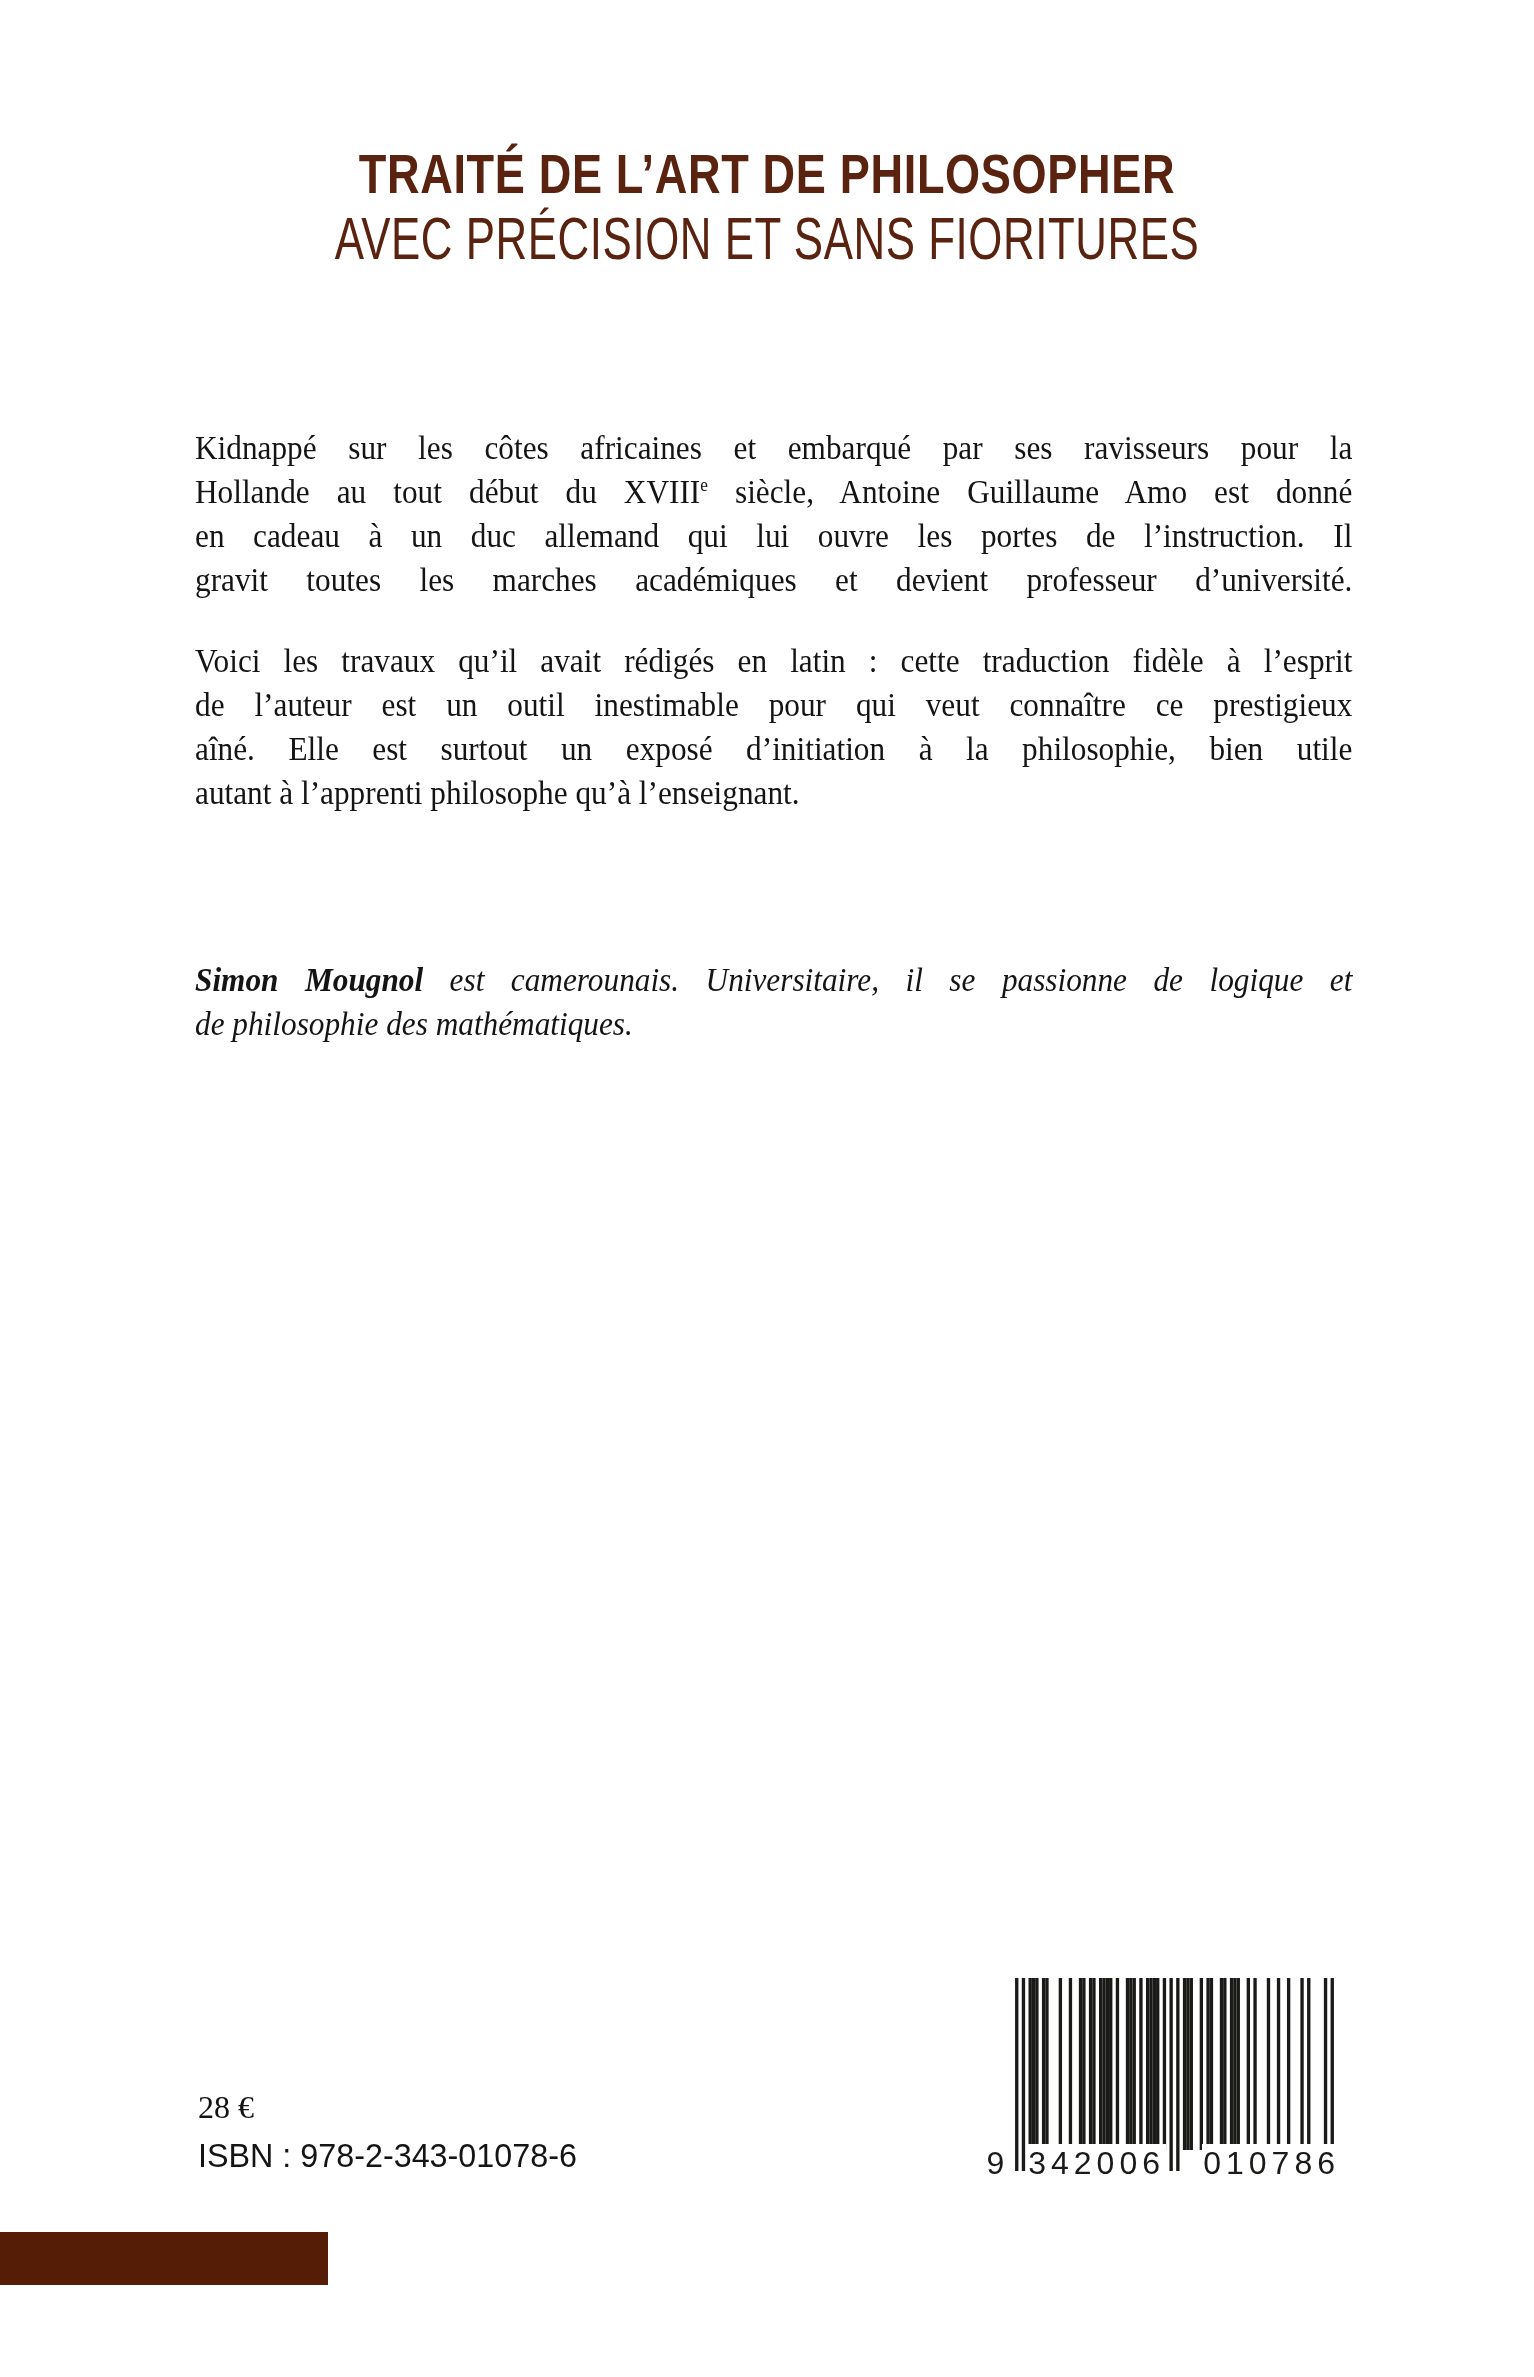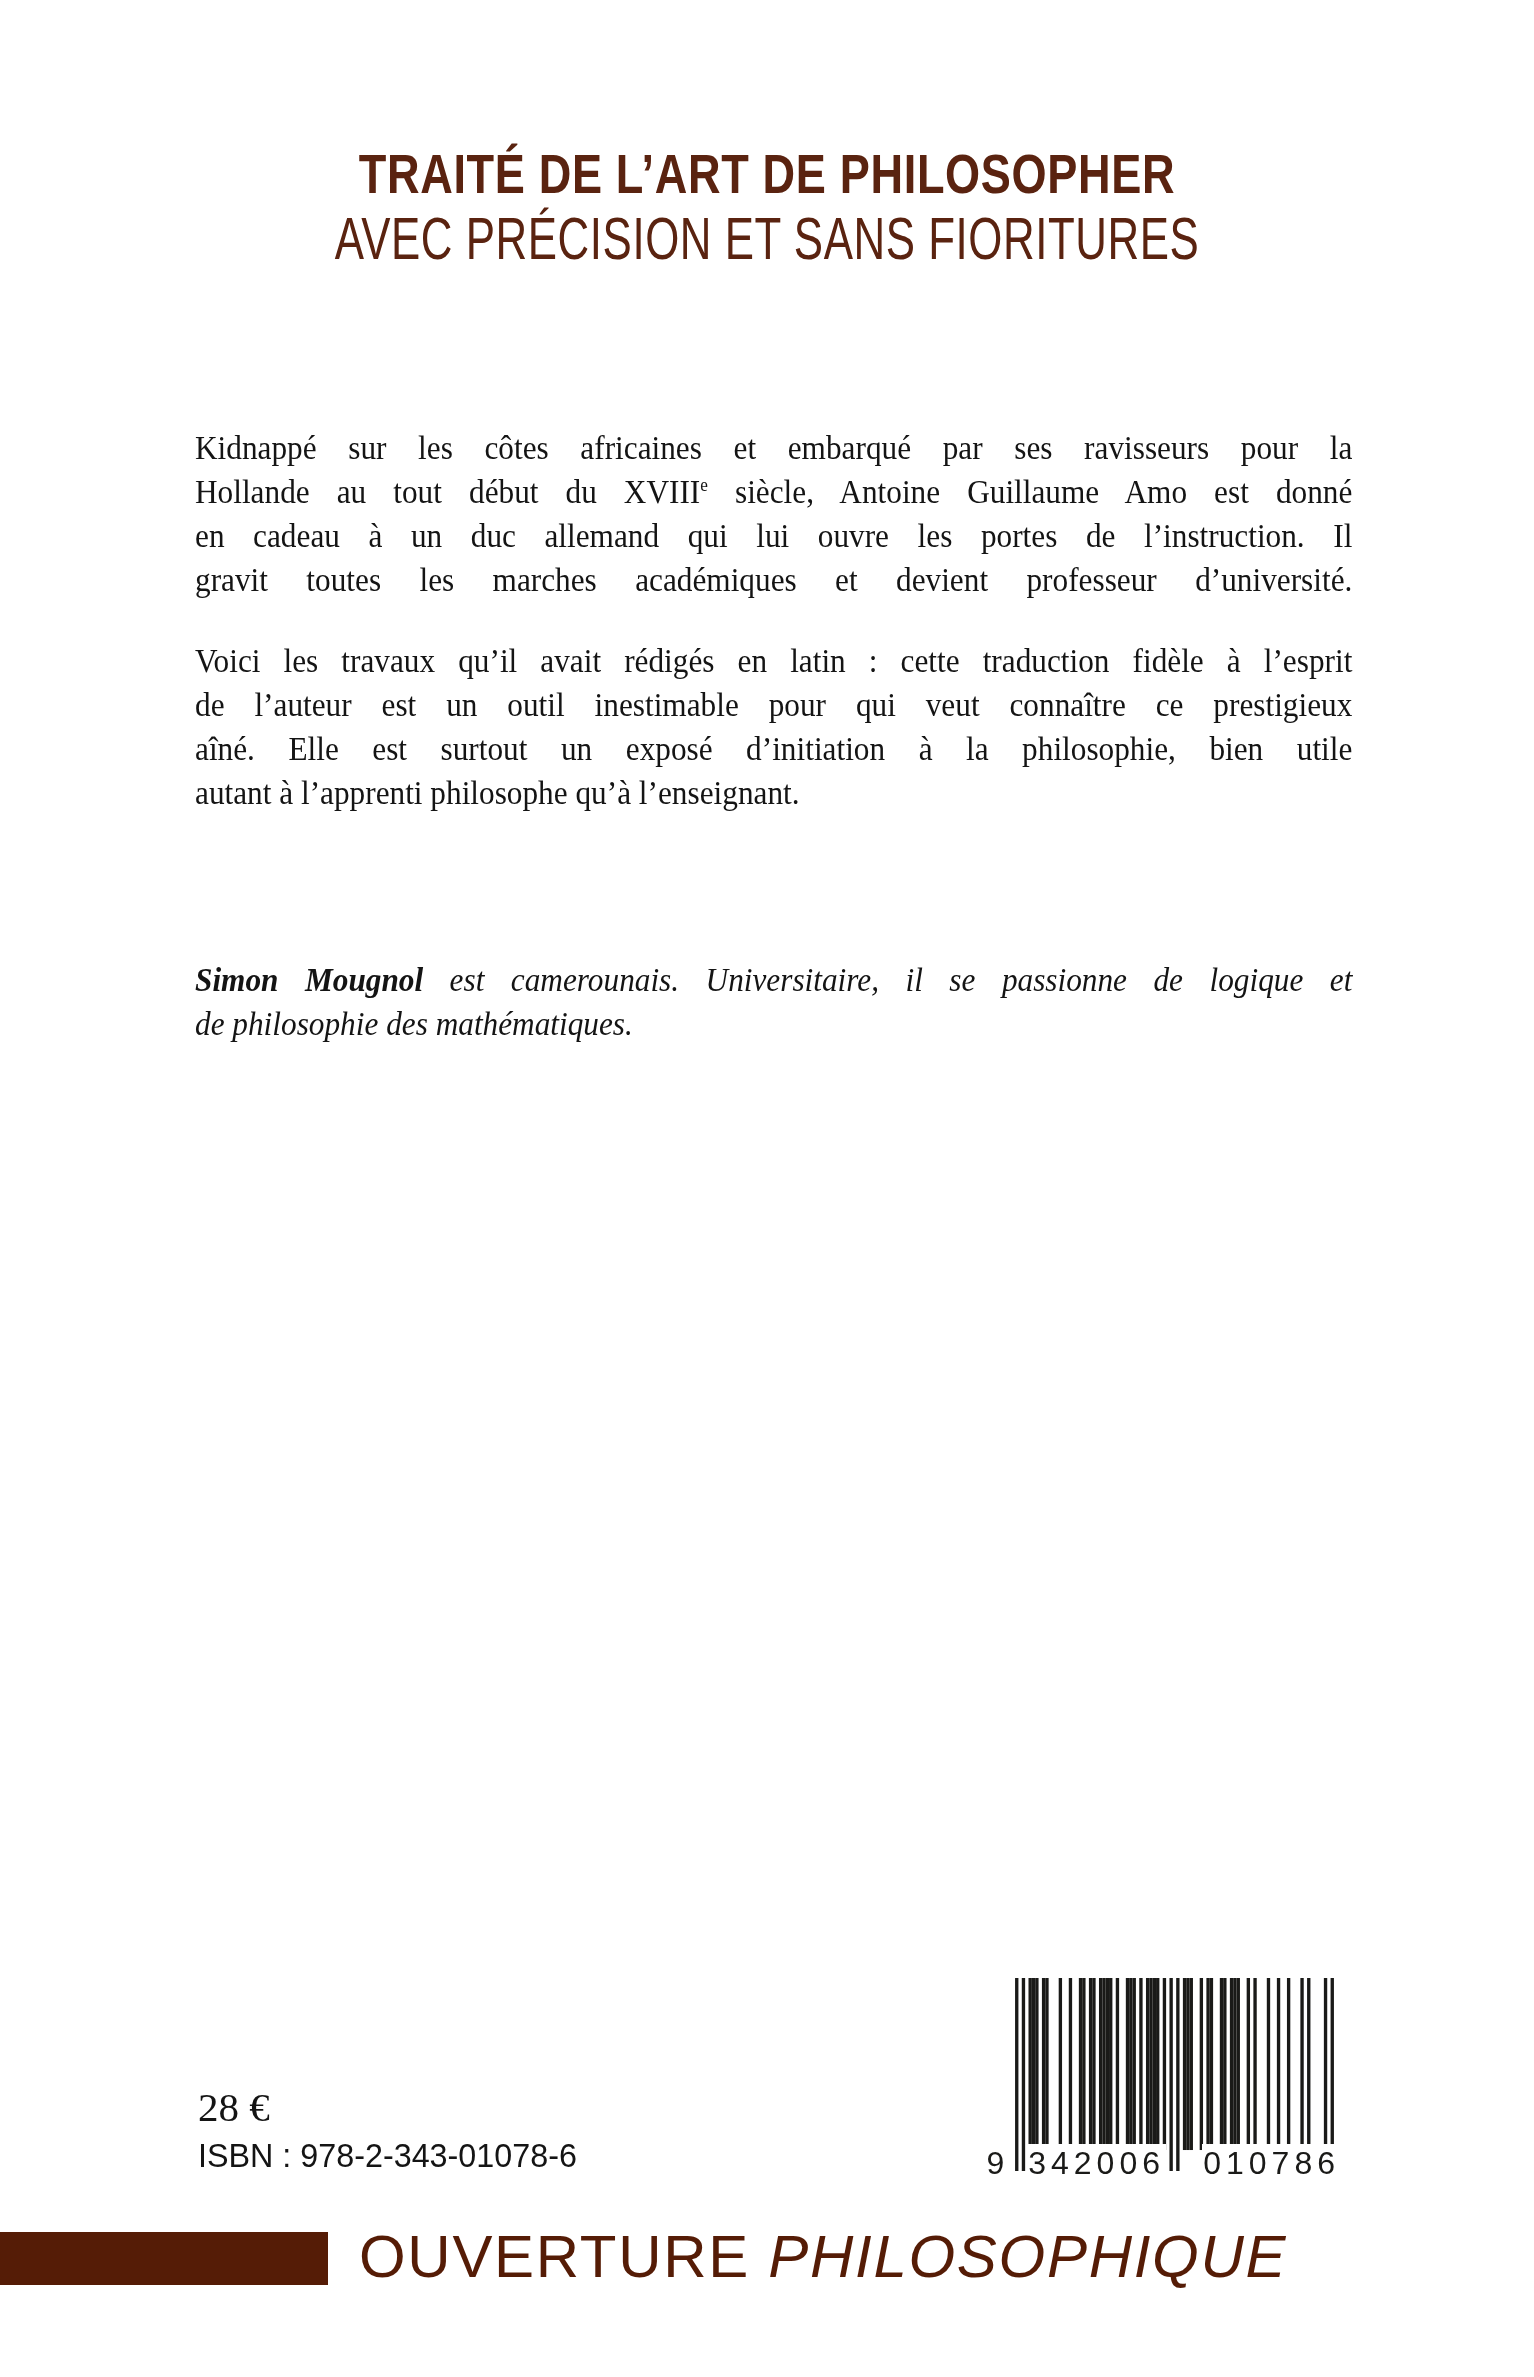--- a/index.html
+++ b/index.html
@@ -68,21 +68,21 @@
   .para-2 { top: 639px; }
   .bio    { top: 958px; }
   .bio .bodyline { font-style: italic; }
   .author-name { font-weight: bold; font-style: italic; }
   sup.ordinal { font-size: 0.55em; vertical-align: super; line-height: 0; }
 
   
   .price {
     position: absolute;
     left: 198px; top: 2084px;
-    font-size: 41px; line-height: 47px;
+    font-size: 32px; line-height: 47px;
     font-family: "Liberation Serif", "DejaVu Serif", serif;
     color: var(--ink, #141414);
     white-space: nowrap;
   }
   .isbn {
     position: absolute;
     left: 198px; top: 2134px;
     font-size: 34px; line-height: 42px;
     font-family: "Liberation Sans", "DejaVu Sans", sans-serif;
     color: var(--ink, #141414);
@@ -213,16 +213,15 @@
         <rect x="348" y="0" width="4" height="205"></rect>
         <rect x="368" y="0" width="4" height="230"></rect>
         <rect x="376" y="0" width="4" height="230"></rect>
       </svg>
     <span class="bc-digit bc-first">9</span>
     <span class="bc-digit bc-group1">342006</span>
     <span class="bc-digit bc-group2">010786</span>
   </div>
 
   <div class="band-rect"></div>
-  <div class="band-text"><span>OUVERTURE</span><span>&nbsp;</span><span class="band-word-italic">PHILOSOPHIQUE</span></div>
 
 </div>
 
 
 </body></html>

